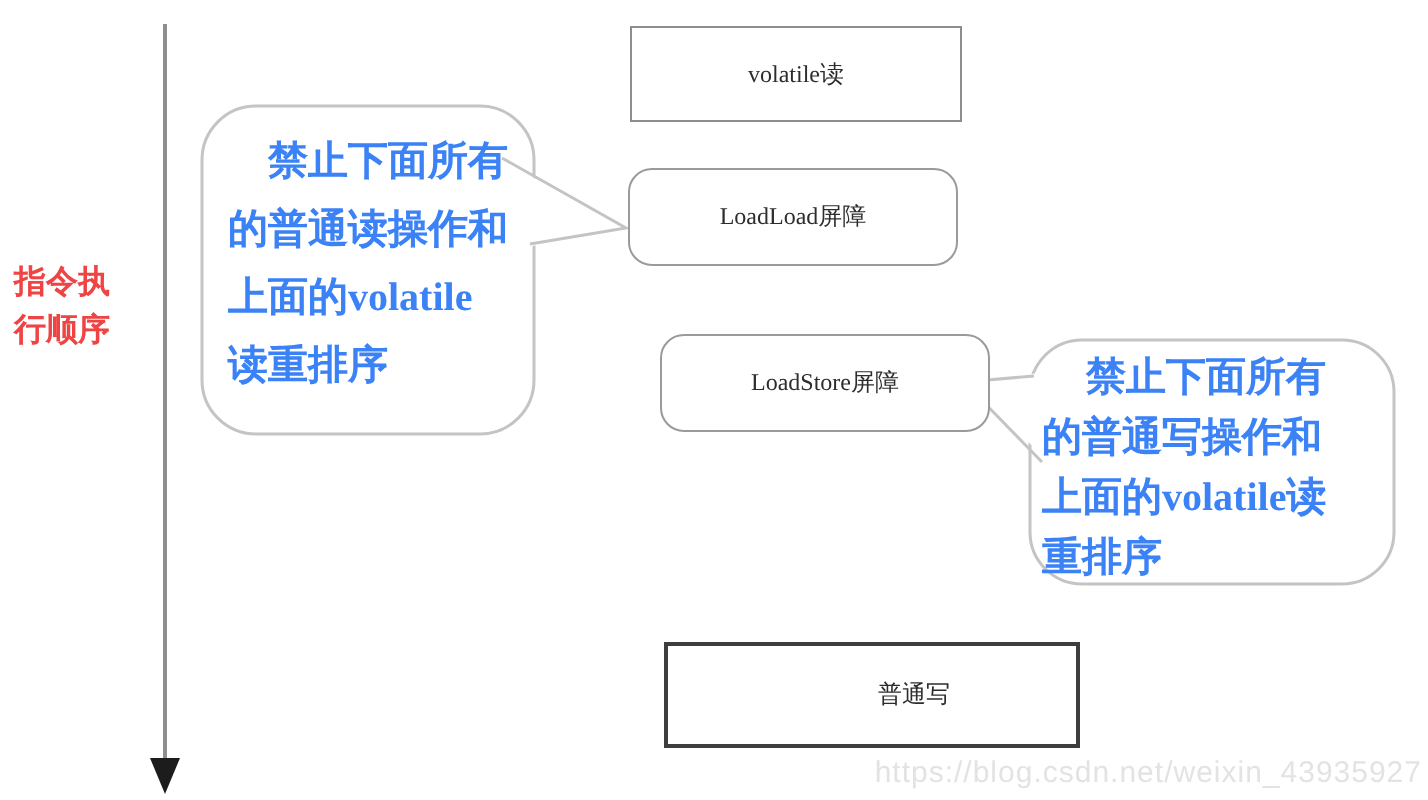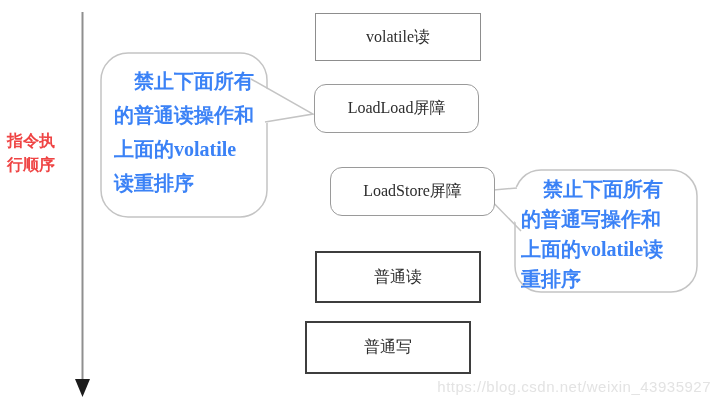--- a/index.html
+++ b/index.html
@@ -9,30 +9,30 @@
     overflow:hidden;
   }
   .overlay{position:absolute;left:0;top:0;width:714px;height:400px;}
   .axis-label{
     position:absolute;left:7px;top:130px;width:64px;
     font-size:16px;font-weight:bold;line-height:24px;
     white-space:pre-line;color:#ef4444;font-family:Liberation Mono, monospace;
   }
   .box{
     position:absolute;display:flex;align-items:center;justify-content:center;
-    background:#ffffff;font-size:16px;color:#2d2d2d;text-align:center;
+    background:#ffffff;font-size:12px;color:#2d2d2d;text-align:center;
   }
   .box.plain{border:1px solid #8d8d8d;}
   .box.rounded{border:1.5px solid #9a9a9a;border-radius:12px;}
   .box.bold{border:2px solid #3e3e3e;}
   .b-volatile-read{left:315px;top:13px;width:164px;height:46px;}
   .b-loadload{left:314px;top:84px;width:163px;height:47px;}
   .b-loadstore{left:330px;top:167px;width:163px;height:47px;}
   .b-normal-read{left:315px;top:251px;width:162px;height:48px;}
-  .b-normal-write{left:305px;top:321px;width:162px;height:49px;}
+  .b-normal-write{left:332px;top:321px;width:162px;height:49px;padding-left:42px;}
   .callout-text{
     position:absolute;font-weight:bold;white-space:pre-line;color:#3b82f6;
   }
   .callout-text.left{
     left:114px;top:64px;width:148px;font-size:20px;line-height:34px;text-indent:20px;
   }
   .callout-text.right{
     left:521px;top:174px;width:172px;font-size:20px;line-height:30px;text-indent:22px;
   }
   .watermark{
@@ -69,23 +69,20 @@
 
   <div class="box plain b-volatile-read">
     <span>volatile读</span>
   </div>
   <div class="box rounded b-loadload">
     <span>LoadLoad屏障</span>
   </div>
   <div class="box rounded b-loadstore">
     <span>LoadStore屏障</span>
   </div>
-  <div class="box bold b-normal-read">
-    <span>普通读</span>
-  </div>
   <div class="box bold b-normal-write">
     <span>普通写</span>
   </div>
 
   <div class="callout-text left">禁止下面所有
 的普通读操作和
 上面的volatile
 读重排序</div>
   <div class="callout-text right">禁止下面所有
 的普通写操作和

